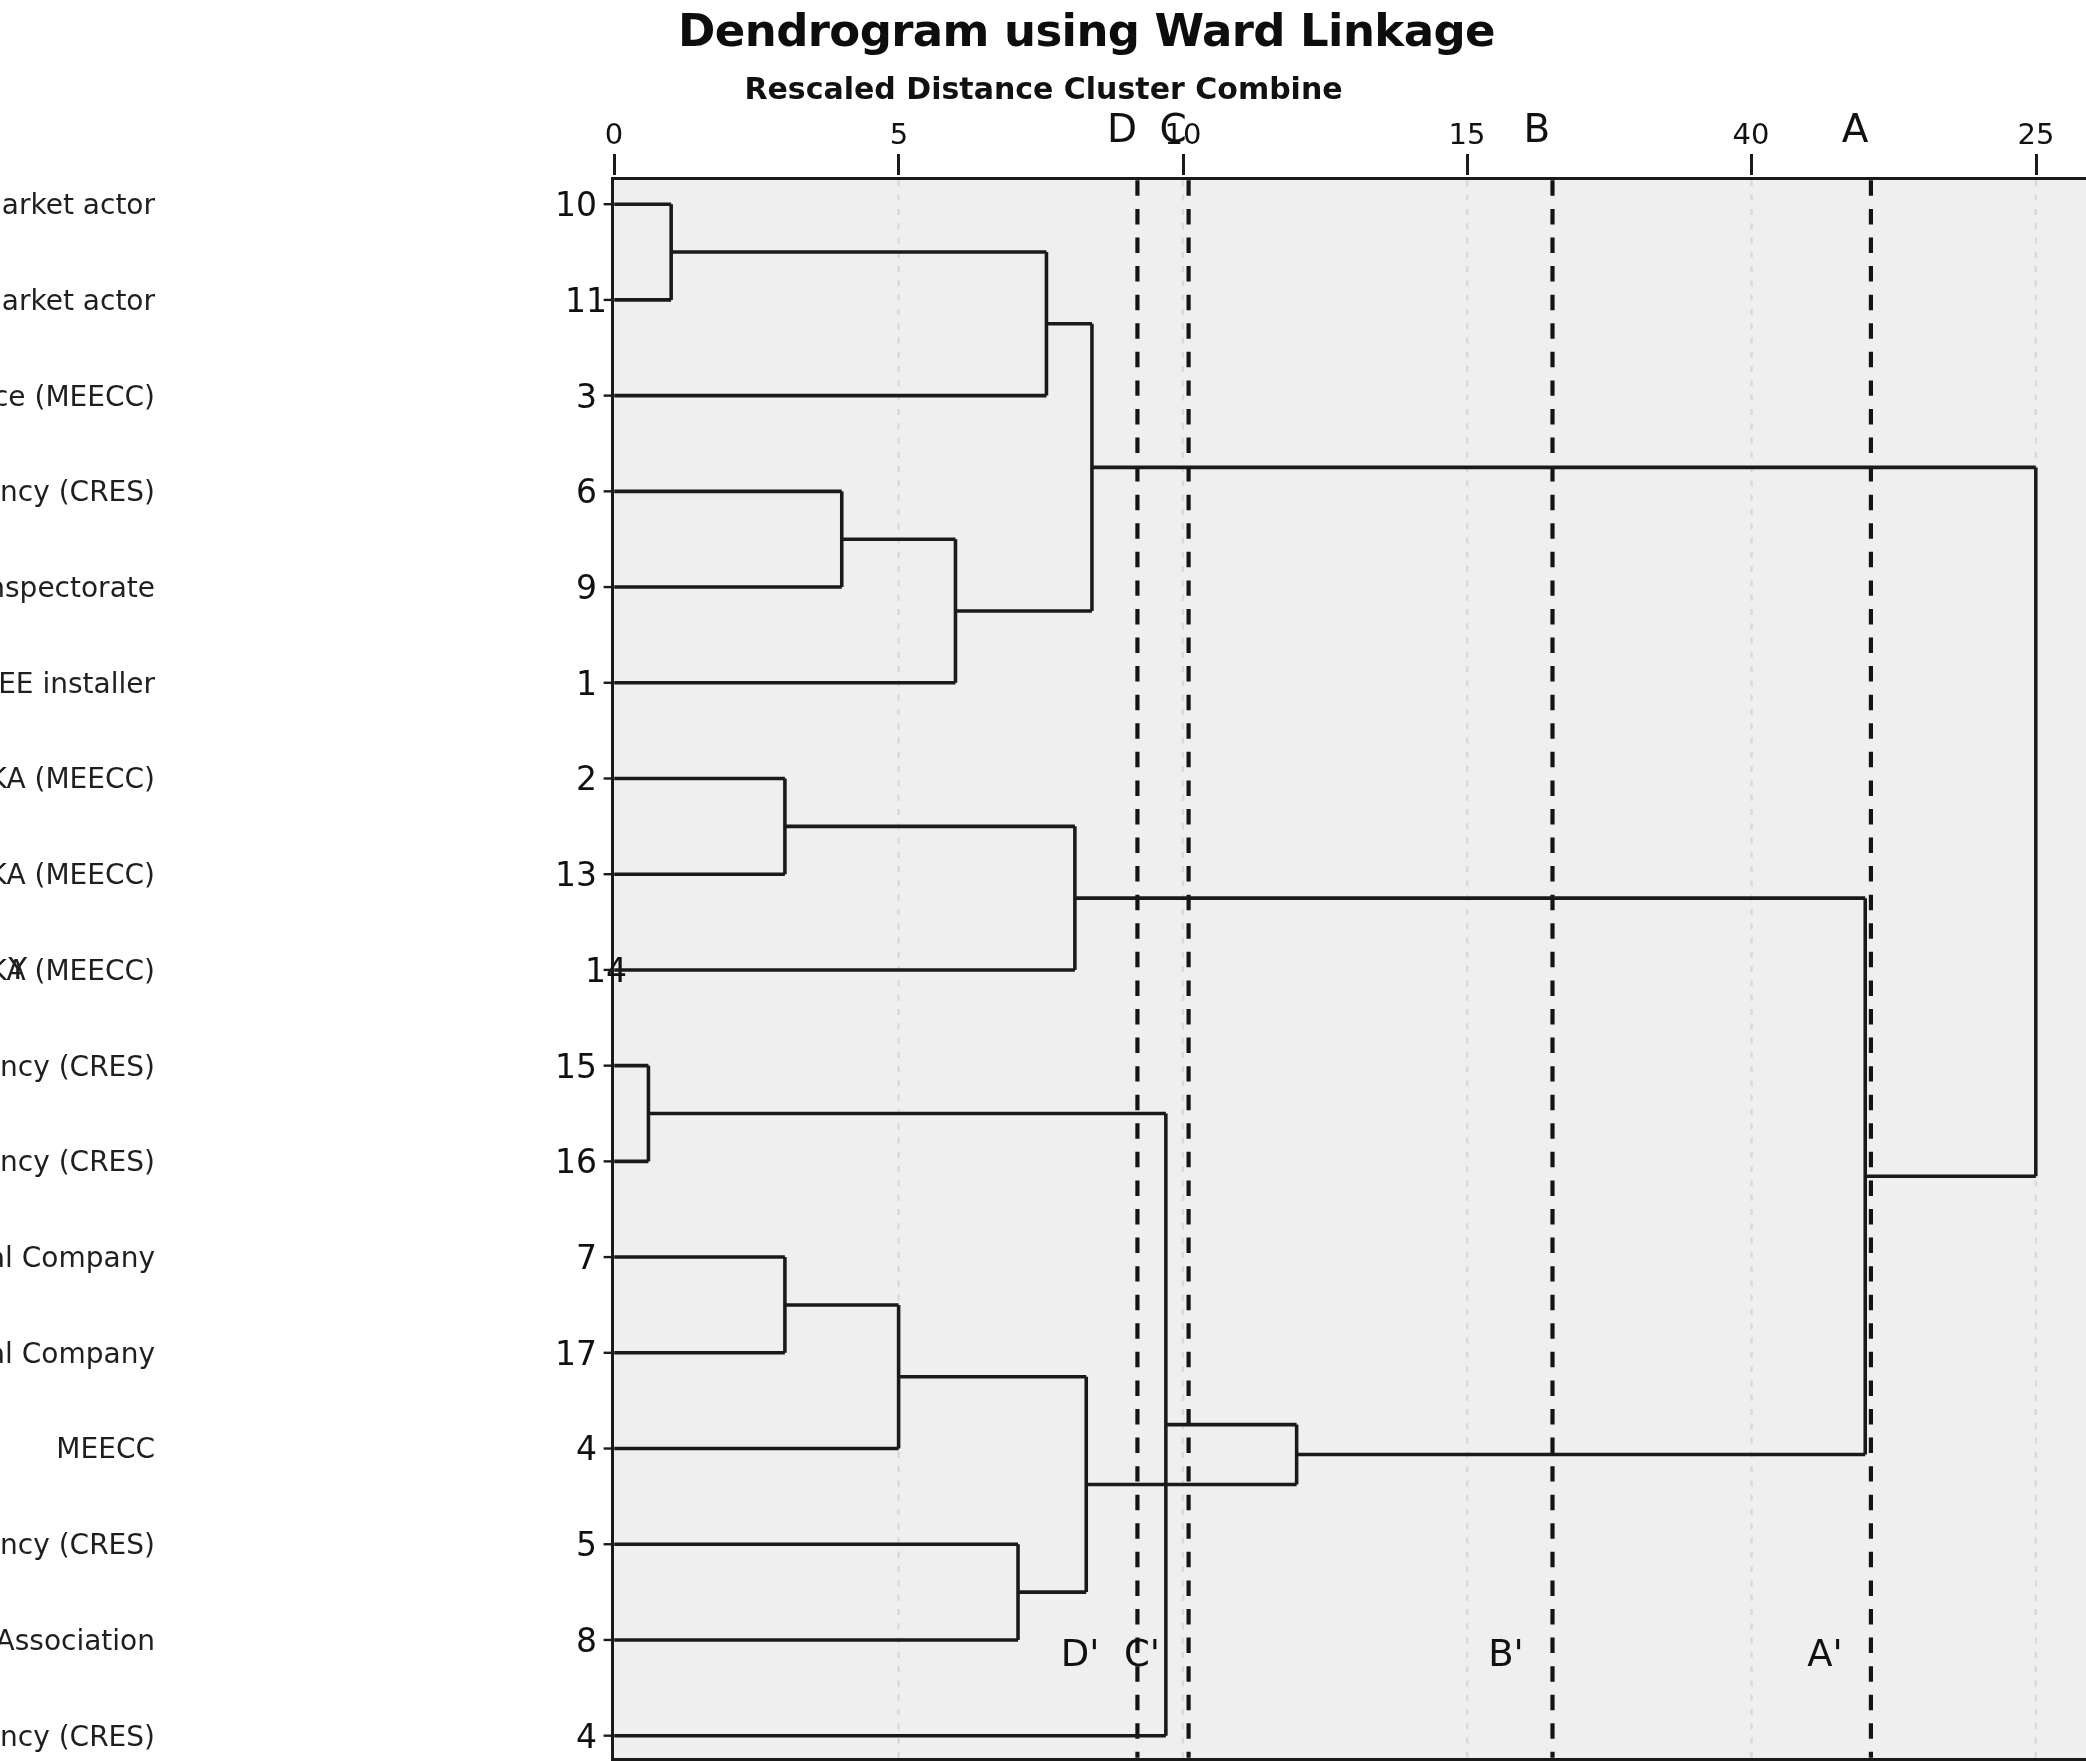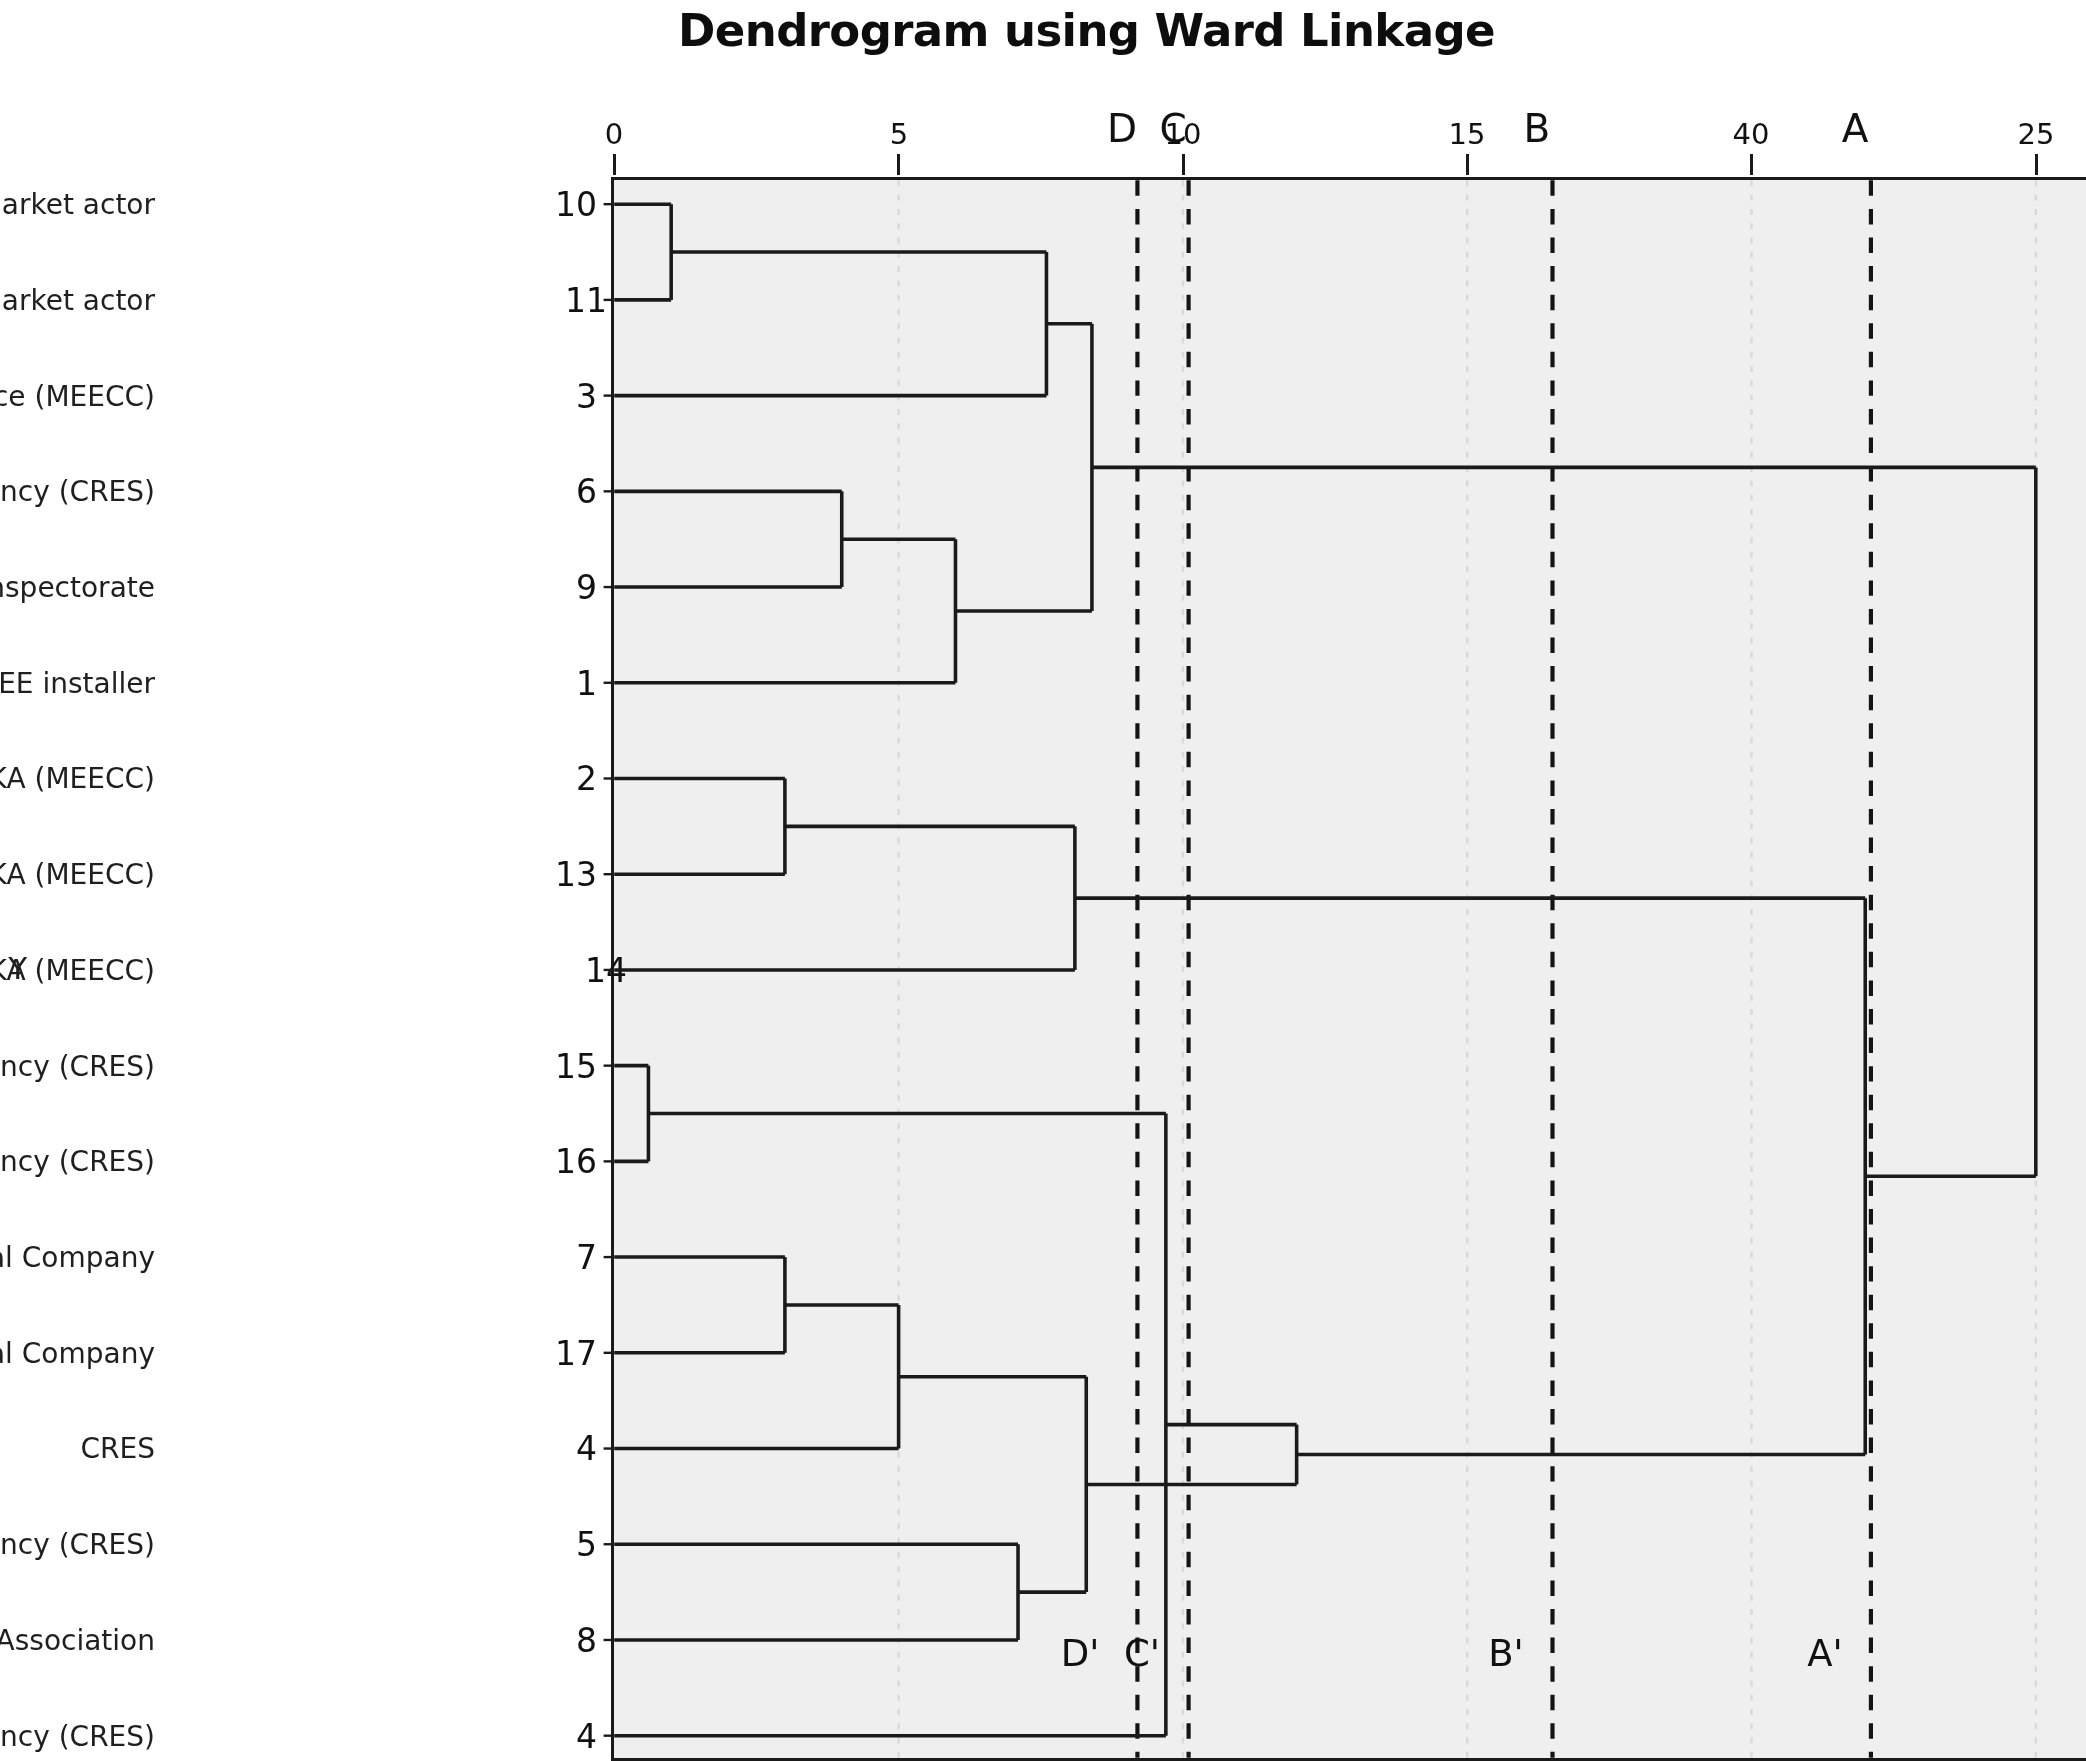--- a/index.html
+++ b/index.html
@@ -38,20 +38,21 @@
 
   
   #dendro{position:absolute;left:0;top:0;width:2087px;height:1762px;pointer-events:none;}
 </style>
 </head>
 <body>
 
 <div id="stage">
 
   <div class="title">Dendrogram using Ward Linkage</div>
+  <div class="subtitle">Rescaled Distance Cluster Combine</div>
 
   <div id="plot"></div>
   <div id="plotbottom"></div>
 
   <div id="axis-layer">
       <div class="tick" style="left: 613px;"></div>
       <div class="ticklbl" style="left: 614px;">0</div>
       <div class="tick" style="left: 897px;"></div>
       <div class="ticklbl" style="left: 899px;">5</div>
       <div class="tick" style="left: 1182px;"></div>
@@ -91,21 +92,21 @@
       <div class="leaflbl" style="top: 970px;">EYSED EN/KA (MEECC)</div>
       <div class="leafnum" style="top: 970px; left: 556px;">14</div>
       <div class="leaflbl" style="top: 1066px;">Energy Agency (CRES)</div>
       <div class="leafnum" style="top: 1066px; left: 526px;">15</div>
       <div class="leaflbl" style="top: 1161px;">Energy Agency (CRES)</div>
       <div class="leafnum" style="top: 1161px; left: 526px;">16</div>
       <div class="leaflbl" style="top: 1257px;">Environmental Company</div>
       <div class="leafnum" style="top: 1257px; left: 526px;">7</div>
       <div class="leaflbl" style="top: 1353px;">Environmental Company</div>
       <div class="leafnum" style="top: 1353px; left: 526px;">17</div>
-      <div class="leaflbl" style="top: 1448px;">CRES</div>
+      <div class="leaflbl" style="top: 1448px;">MEECC</div>
       <div class="leafnum" style="top: 1448px; left: 526px;">4</div>
       <div class="leaflbl" style="top: 1544px;">Energy Agency (CRES)</div>
       <div class="leafnum" style="top: 1544px; left: 526px;">5</div>
       <div class="leaflbl" style="top: 1640px;">Build. Owners' Association</div>
       <div class="leafnum" style="top: 1640px; left: 526px;">8</div>
       <div class="leaflbl" style="top: 1736px;">Energy Agency (CRES)</div>
       <div class="leafnum" style="top: 1736px; left: 526px;">4</div>
     </div>
 
   <svg id="dendro" viewBox="0 0 3506 2960" xmlns="http://www.w3.org/2000/svg">

